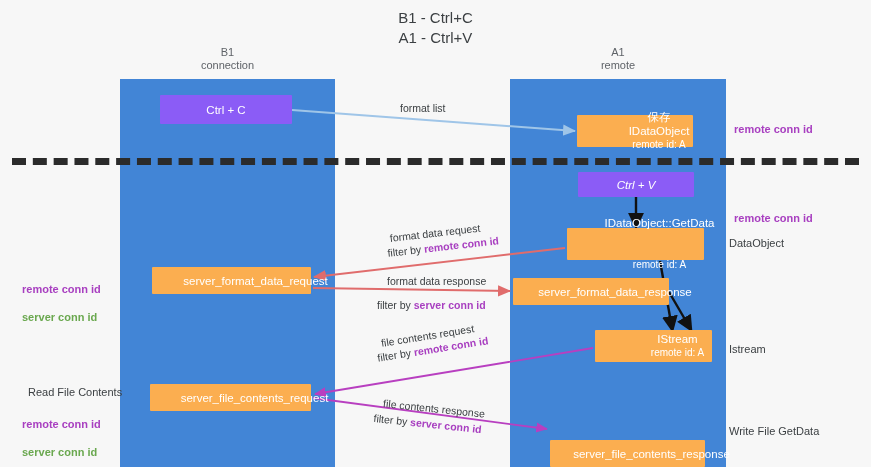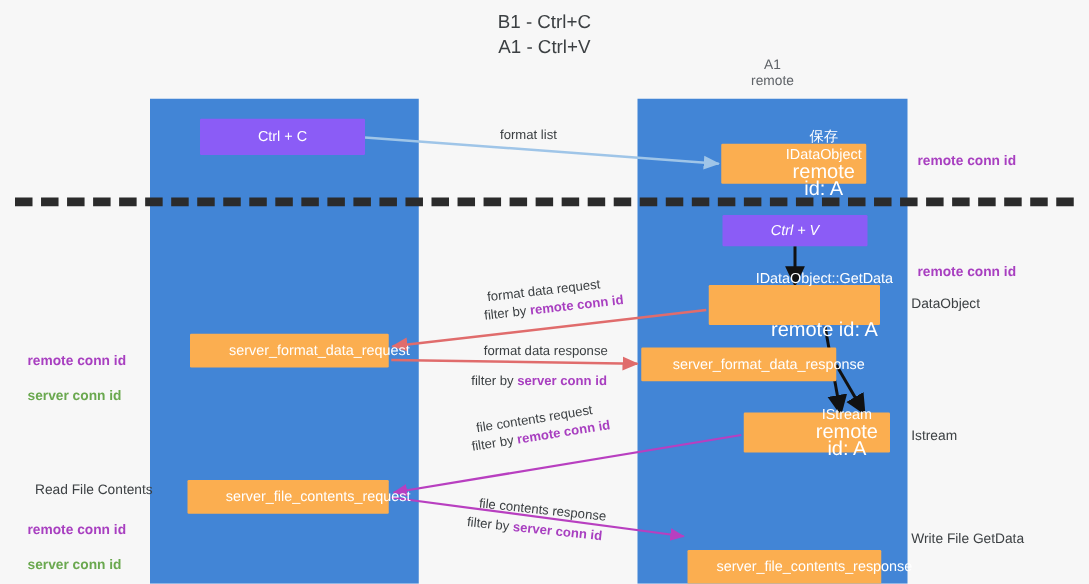--- a/index.html
+++ b/index.html
@@ -32,21 +32,21 @@
 
   
   .node{
     position:absolute;box-sizing:border-box;
     display:flex;flex-direction:column;align-items:center;justify-content:center;
     color:#ffffff;font-size:11.5px;line-height:14px;text-align:center;
     border-radius:1px;
   }
   .node.green{background:#8b5cf6;}
   .node.orange{background:#fbae50;padding-left:48px;}
-  .node .l2{font-size:16px;}
+  .node .l2{font-size:10px;}
 
   #node-ctrl-c{left:160px;top:95px;width:132px;height:29px;}
   #node-save-idataobject{left:577px;top:115px;width:116px;height:32px;}
   #node-ctrl-v{left:578px;top:172px;width:116px;height:25px;font-style:italic;}
   #node-getdata{left:567px;top:228px;width:137px;height:32px;gap:28px;}
   #node-server-format-data-request{left:152px;top:267px;width:159px;height:27px;}
   #node-server-format-data-response{left:513px;top:278px;width:156px;height:27px;}
   #node-istream{left:595px;top:330px;width:117px;height:32px;}
   #node-server-file-contents-request{left:150px;top:384px;width:161px;height:27px;}
   #node-server-file-contents-response{left:550px;top:440px;width:155px;height:27px;}
@@ -100,20 +100,22 @@
 <body>
 
 <div class="stage">
 
   <div class="lane" id="lane-b1"></div>
   <div class="lane" id="lane-a1"></div>
 
   <div id="diagram-title">B1 - Ctrl+C
 A1 - Ctrl+V</div>
 
+  <div class="lane-title" id="lane-title-b1">B1
+connection</div>
   <div class="lane-title" id="lane-title-a1">A1
 remote</div>
 
   <svg class="edges">
     <defs>
       <marker id="ar-blue" markerWidth="7" markerHeight="7" refX="6" refY="3.2" orient="auto">
         <path d="M0,0.4 L6.5,3.2 L0,6 Z" fill="#9fc5e8"></path>
       </marker>
       <marker id="ar-red" markerWidth="7" markerHeight="7" refX="6" refY="3.2" orient="auto">
         <path d="M0,0.4 L6.5,3.2 L0,6 Z" fill="#e06c6c"></path>

